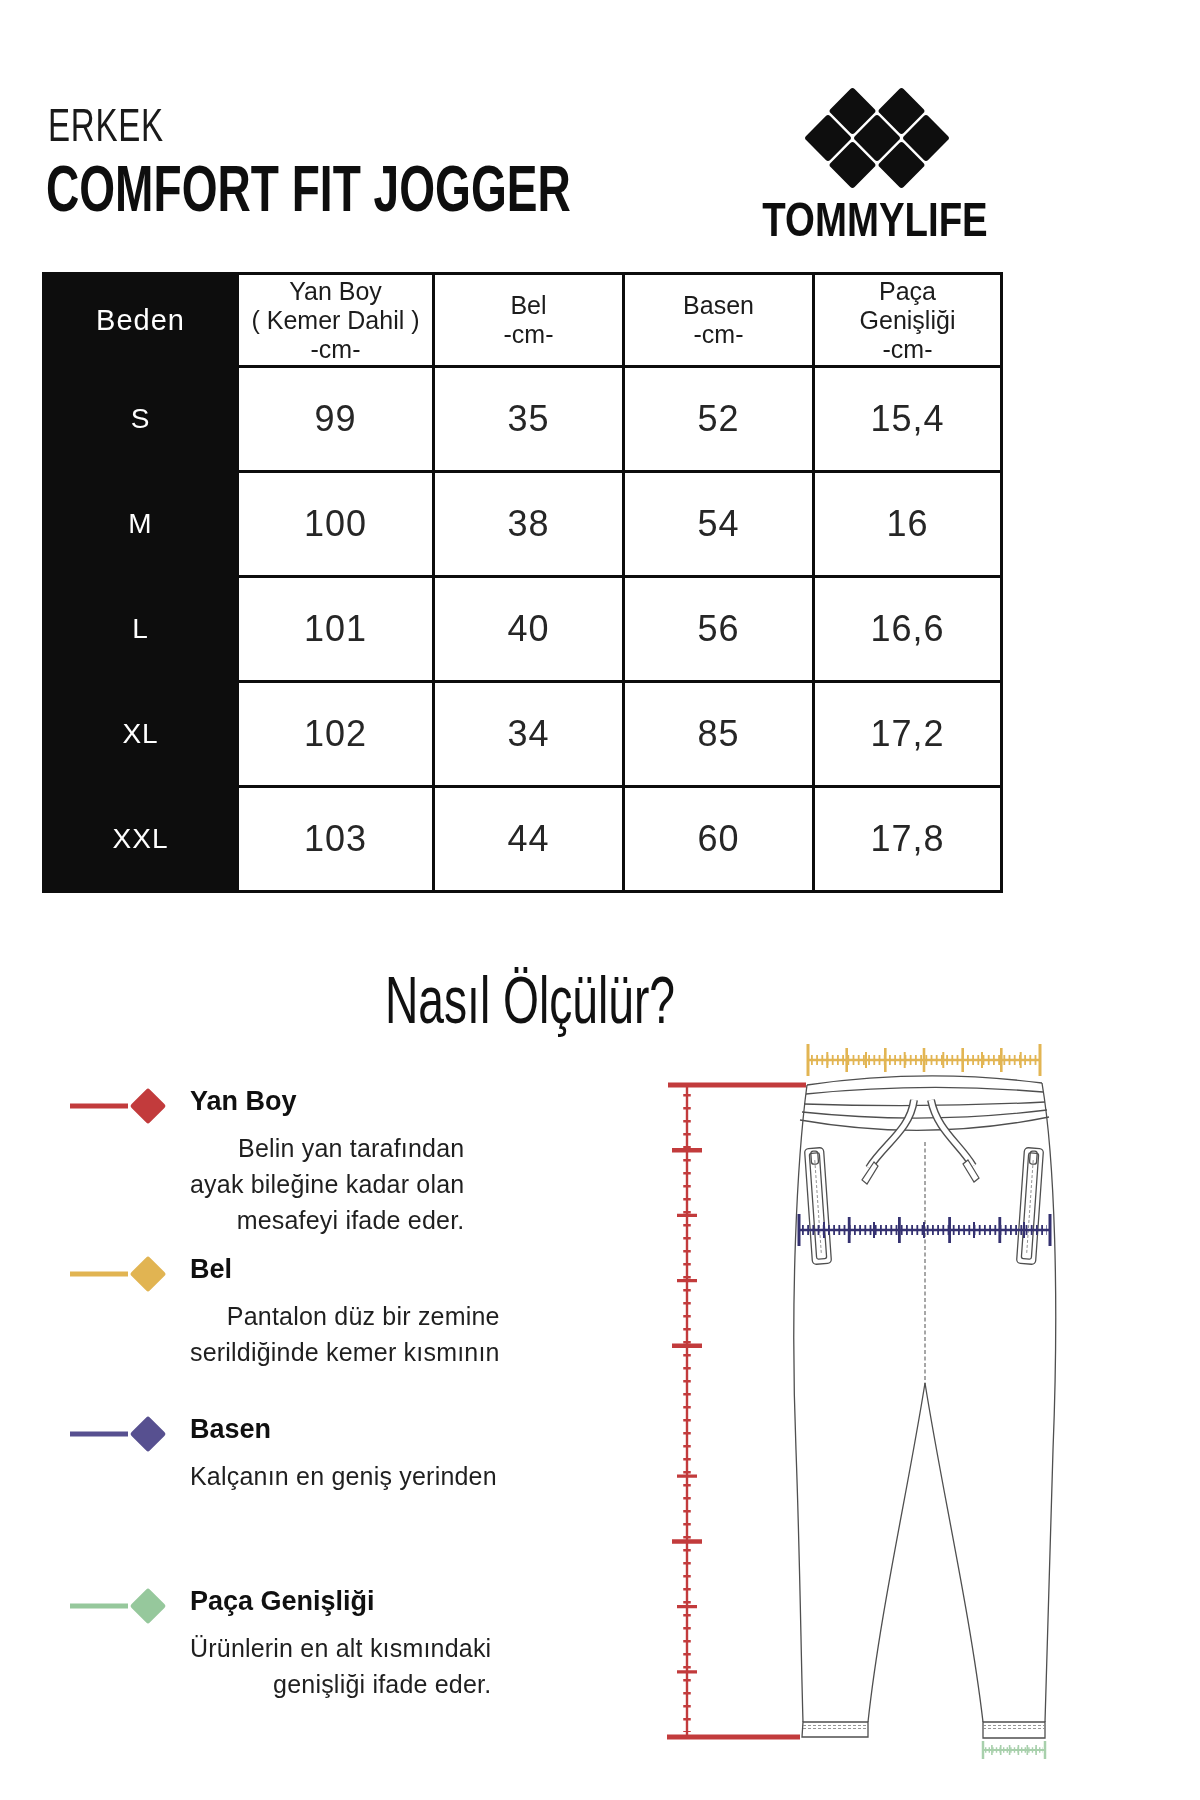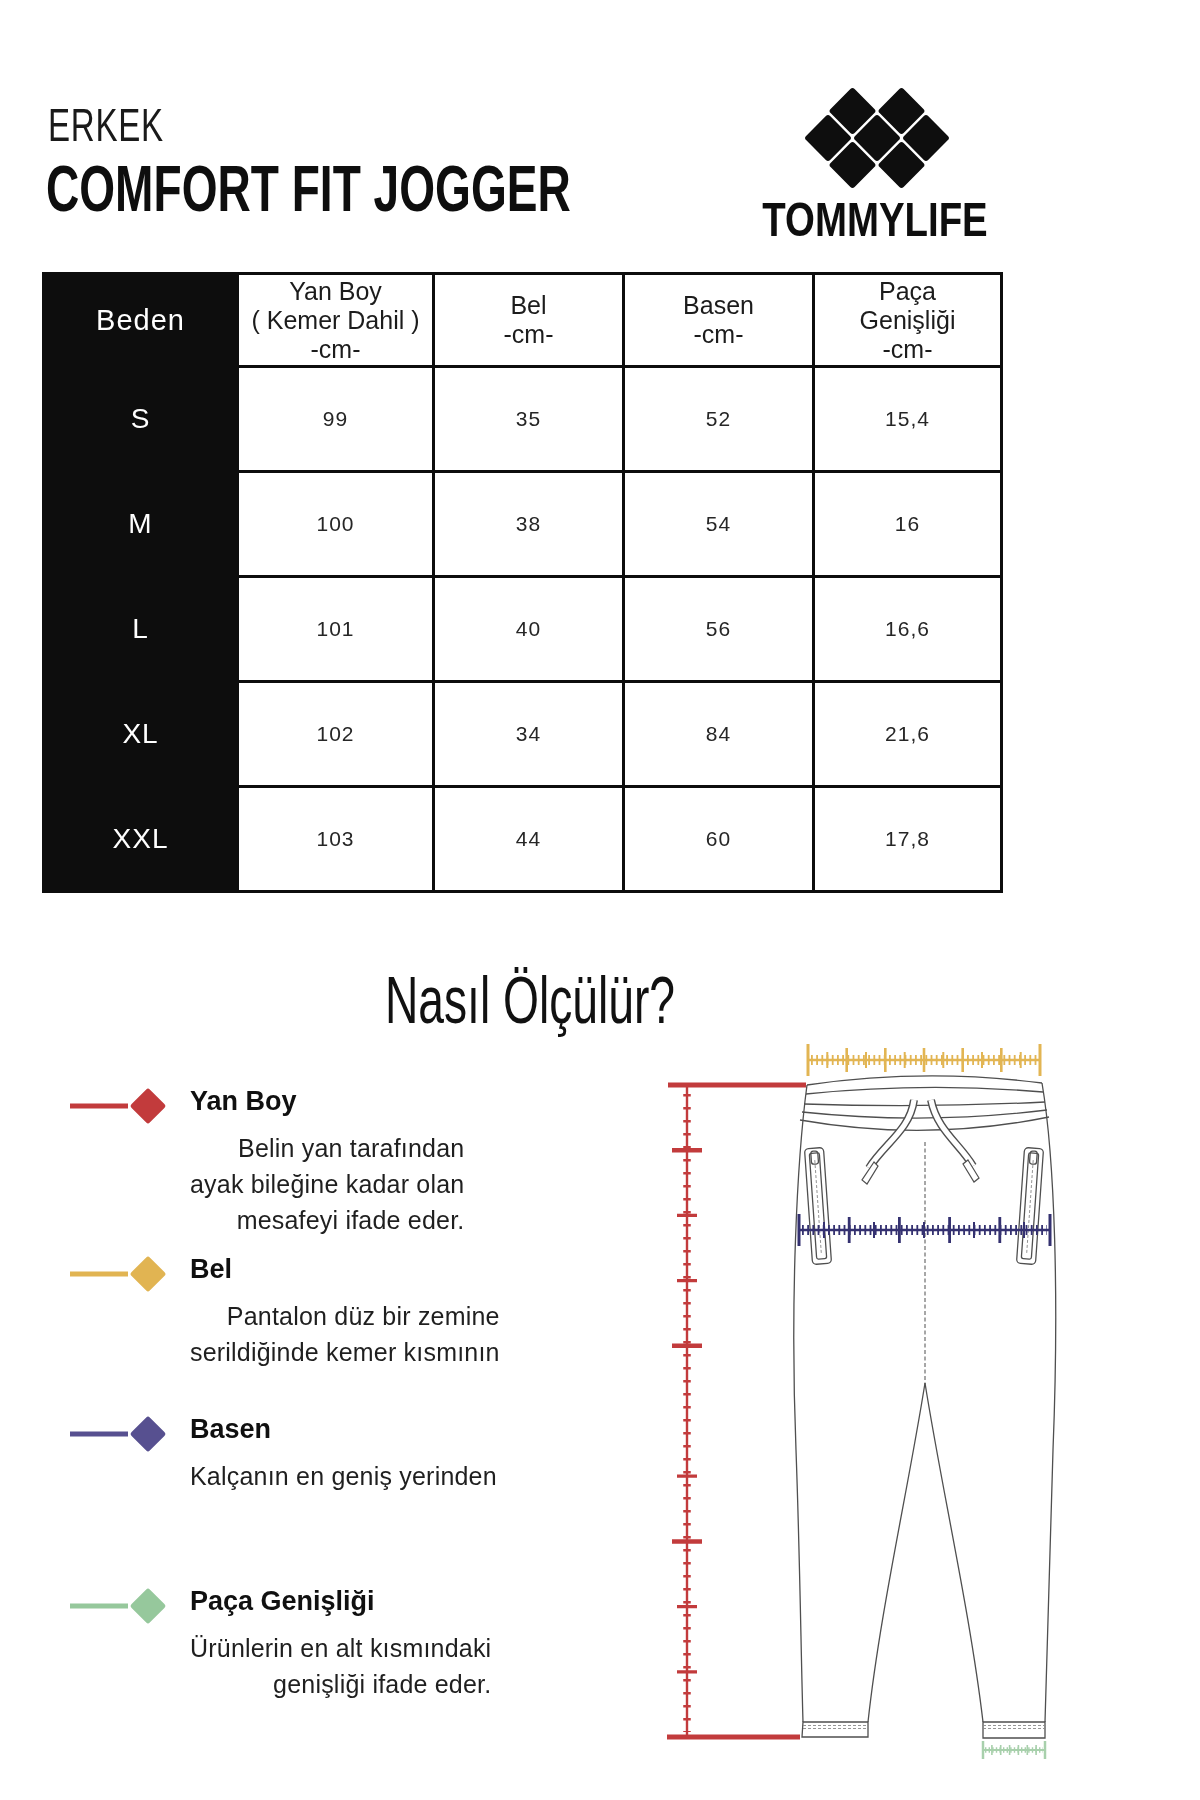--- a/index.html
+++ b/index.html
@@ -30,21 +30,21 @@
     border:3px solid #0d0d0d;text-align:center;vertical-align:middle;padding:0;
   }
   .size-table td.beden{
     background:#0d0d0d;color:#ffffff;border-color:#0d0d0d;
   }
   .size-table tr.hdr td{height:90px;}
   .size-table tr.datarow td{height:102px;}
   .col-hdr-line{display:block;font-size:25px;line-height:29px;color:#1c1c1c;font-weight:400;}
   .beden-hdr{font-size:29px;letter-spacing:1px;font-weight:400;}
   .size-label{font-size:28px;letter-spacing:1px;font-weight:400;color:#fff;}
-  .cell-val{font-size:21px;letter-spacing:1px;color:#262626;font-weight:400;margin-top:44px;}
+  .cell-val{font-size:36px;letter-spacing:1px;color:#262626;font-weight:400;margin-top:44px;}
   
   .howto-title{
     position:absolute;left:0;top:962px;width:1060px;text-align:center;
     font-size:66px;font-weight:500;color:#111;transform:scaleX(.70);
     transform-origin:center top;white-space:nowrap;
   }
   .legend-item-title{
     position:absolute;left:190px;font-size:27px;font-weight:700;color:#101010;white-space:nowrap;
   }
   .legend-item-desc{
@@ -126,22 +126,22 @@
       <td class="beden"><span class="size-label">L</span></td>
       <td><span class="cell-val">101</span></td>
       <td><span class="cell-val">40</span></td>
       <td><span class="cell-val">56</span></td>
       <td><span class="cell-val">16,6</span></td>
     </tr>
     <tr class="datarow">
       <td class="beden"><span class="size-label">XL</span></td>
       <td><span class="cell-val">102</span></td>
       <td><span class="cell-val">34</span></td>
-      <td><span class="cell-val">84</span></td>
-      <td><span class="cell-val">21,6</span></td>
+      <td><span class="cell-val">85</span></td>
+      <td><span class="cell-val">17,2</span></td>
     </tr>
     <tr class="datarow">
       <td class="beden"><span class="size-label">XXL</span></td>
       <td><span class="cell-val">103</span></td>
       <td><span class="cell-val">44</span></td>
       <td><span class="cell-val">60</span></td>
       <td><span class="cell-val">17,8</span></td>
     </tr>
   </tbody>
     </table>

